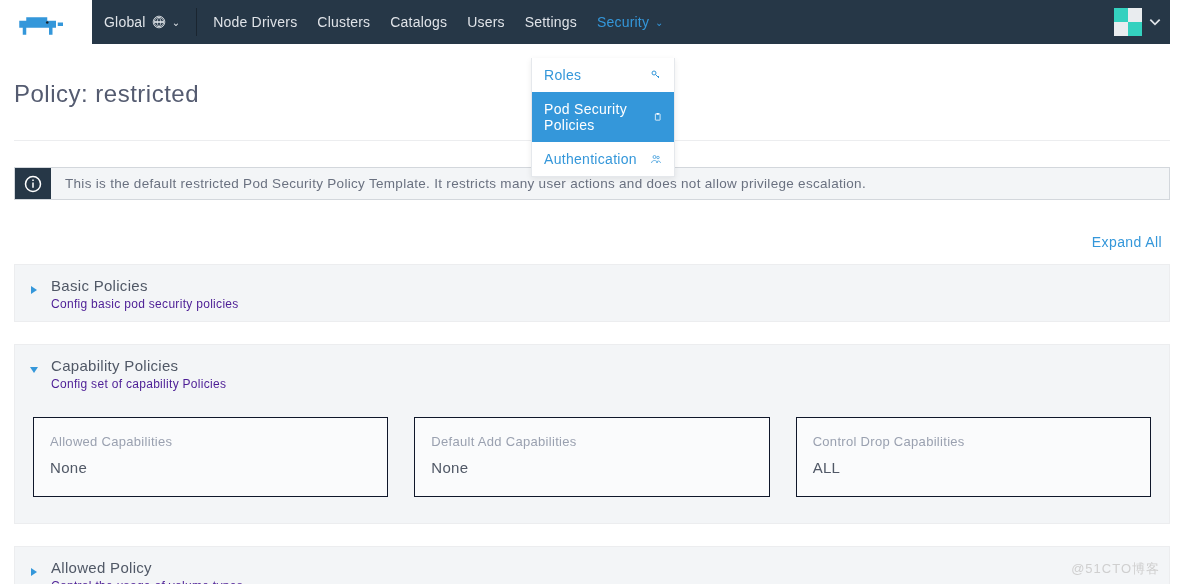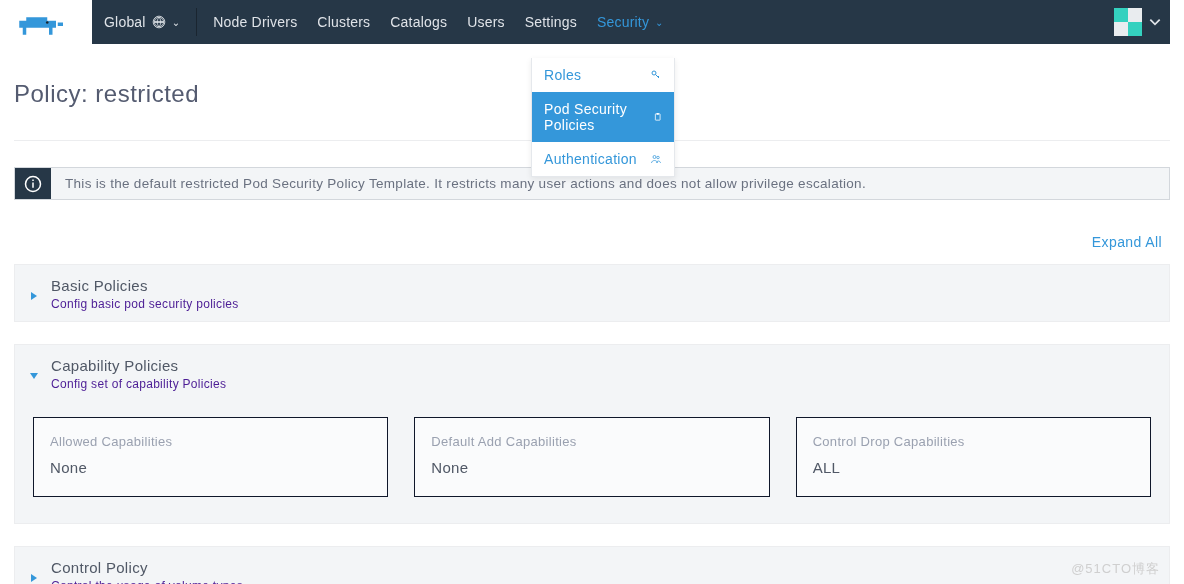--- a/index.html
+++ b/index.html
@@ -33,21 +33,21 @@
     .title-rule { border: none; border-top: 1px solid #ecedef; margin-bottom: 26px; }
     
     .info-banner { display:flex; align-items:stretch; border:1px solid #d3d7dc; background:#f3f5f7; }
     .info-icon-box { width: 36px; background:#263747; display:flex; align-items:center; justify-content:center; }
     .info-icon-box svg { width:18px; height:18px; fill:#fff; }
     .info-text { padding: 8px 14px; color:#6a7180; font-size: 13.5px; letter-spacing: 0.3px; }
     
     .expand-all { text-align:right; color:#3497da; font-size:14px; margin: 34px 8px 14px 0; cursor:pointer; letter-spacing:0.4px; }
     
     .section { background:#f3f5f7; border:1px solid #ecedef; margin-bottom: 22px; }
-    .section-header { display:flex; align-items:center; padding: 12px 14px 10px 14px; cursor:pointer; }
+    .section-header { display:flex; align-items:flex-start; padding: 12px 14px 10px 14px; cursor:pointer; }
     .section-toggle { margin-right: 12px; margin-top:4px; }
     .section-toggle svg { width:10px; height:10px; }
     .section-titles { }
     .section-title { font-size: 15px; color:#505866; letter-spacing:0.3px; }
     .section-subtitle { font-size: 12px; color:#4c1d95; margin-top:3px; letter-spacing:0.3px; }
     
     .section-body { padding: 16px 18px 26px 18px; display:flex; gap: 26px; }
     .card { flex:1; background:#fafbfc; border:1px solid #0f172a; padding: 16px 16px 20px 16px; }
     .card-label { color:#9aa1b0; font-size:13px; letter-spacing:0.3px; margin-bottom:10px; }
     .card-value { color:#505866; font-size:15px; letter-spacing:0.3px; }
@@ -195,20 +195,20 @@
   </div>
 
   <div class="section" style="margin-bottom:0; overflow:hidden; height:40px;">
     <div class="section-header">
       <div class="section-toggle">
         <svg viewBox="0 0 10 10">
             <path d="M2 1l6 4-6 4z" fill="#3497da"></path>
           </svg>
       </div>
       <div class="section-titles">
-        <div class="section-title">Control Policy</div>
+        <div class="section-title">Allowed Policy</div>
         <div class="section-subtitle">Control the usage of volume types</div>
       </div>
     </div>
   </div>
 </div>
 
 <div class="watermark">@51CTO博客</div>
 
 </body></html>

